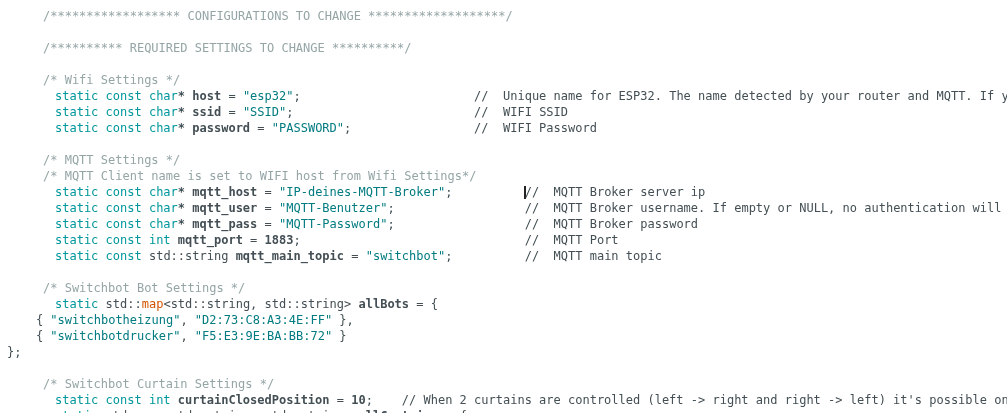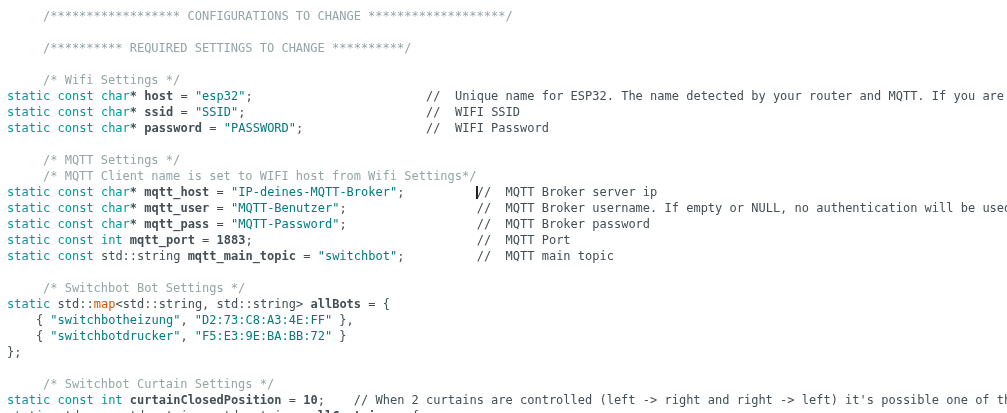--- a/index.html
+++ b/index.html
@@ -19,21 +19,21 @@
     top: 8px;
     font-family: "DejaVu Sans Mono", "Liberation Mono", monospace;
     font-size: 12px;
     line-height: 16px;
     white-space: pre;
   }
   .code-line {
     min-height: 16px;
     white-space: pre;
   }
-  .tok-kw { color: var(--keyword); }
+  .tok-kw { color: var(--keyword); margin-left: 48px; }
   .tok-st { color: var(--string); }
   .tok-id { color: var(--identifier); font-weight: bold; }
   .tok-pl { color: var(--plain); }
   .tok-cb { color: var(--comment_block); margin-left: 36px; }
   .tok-cl { color: var(--comment_line); }
   .tok-or { color: var(--map_keyword); }
   .caret {
     display: inline-block;
     width: 2px;
     height: 13px;

